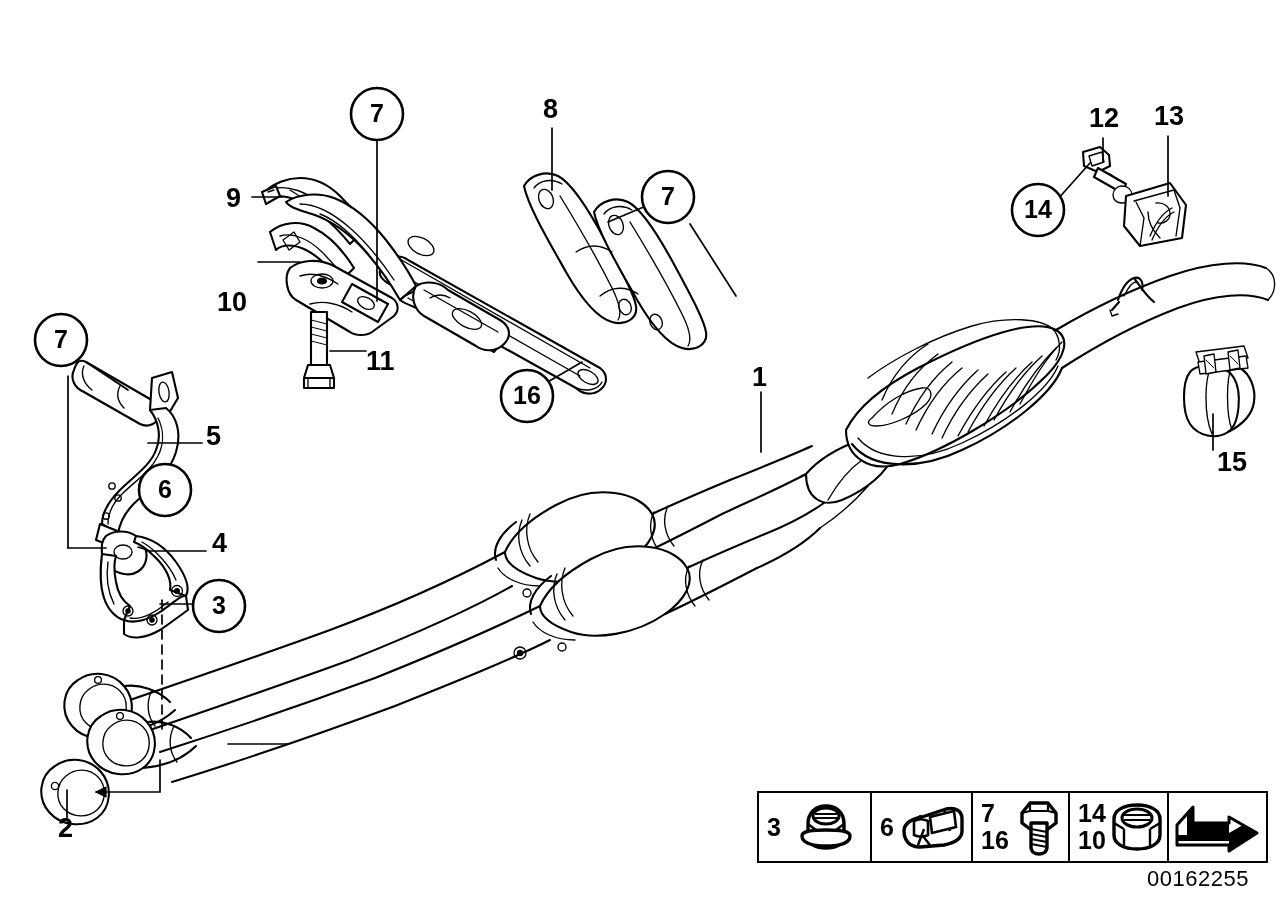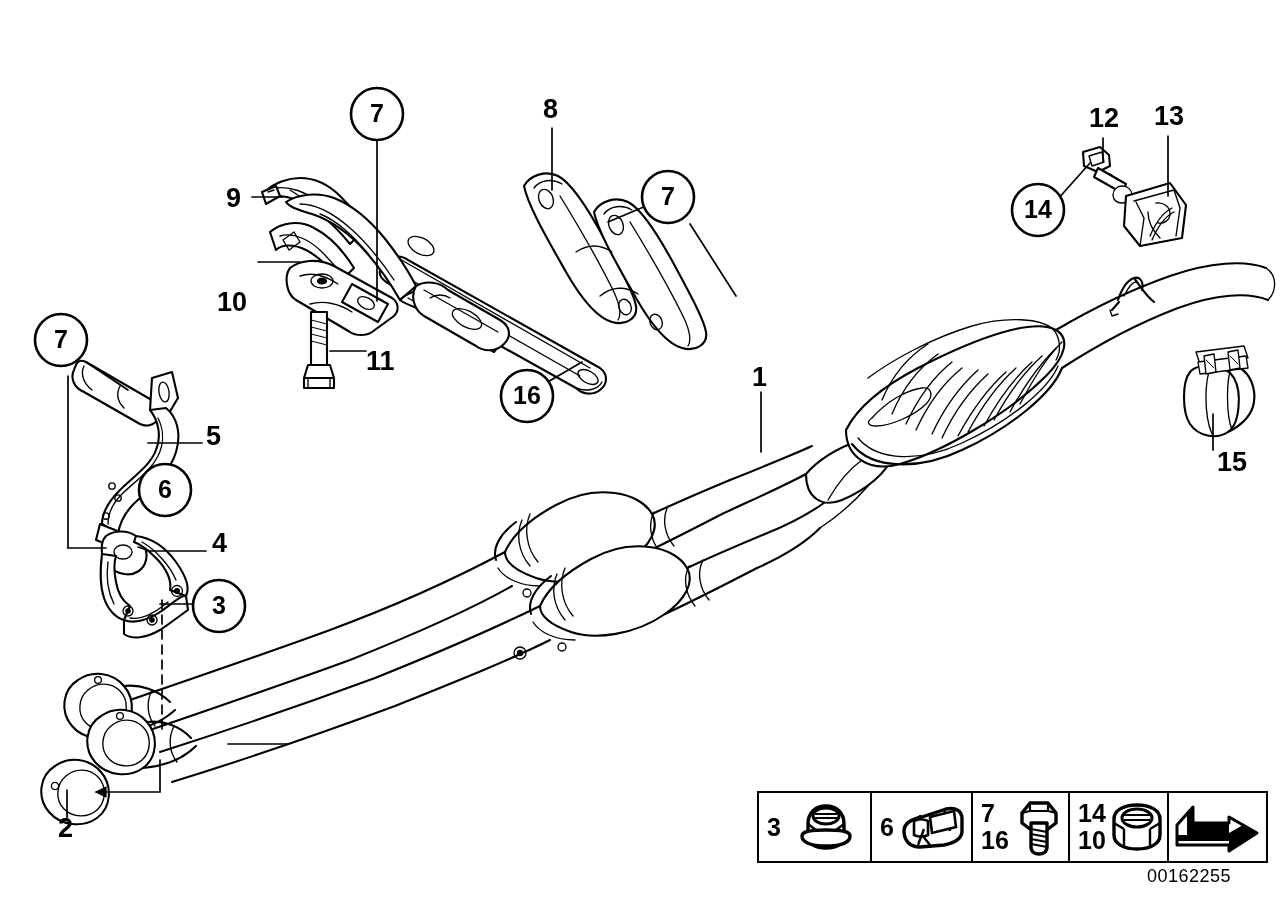--- a/index.html
+++ b/index.html
@@ -85,21 +85,21 @@
     height: 100%;
     display: flex;
     align-items: center;
     justify-content: center;
   }
   .partnum {
     position: absolute;
     left: 1147px;
     top: 866px;
     font-family: "Liberation Sans", sans-serif;
-    font-size: 18px;
+    font-size: 22px;
     font-weight: normal;
     letter-spacing: 0.5px;
     color: #000000;
   }
 </style>
 </head>
 <body>
 
 <div id="page">
 

